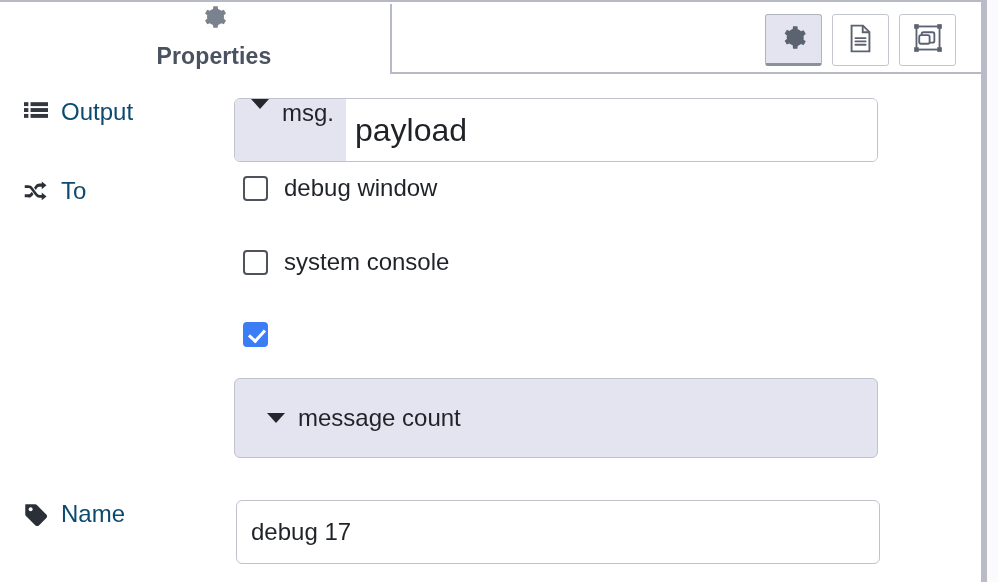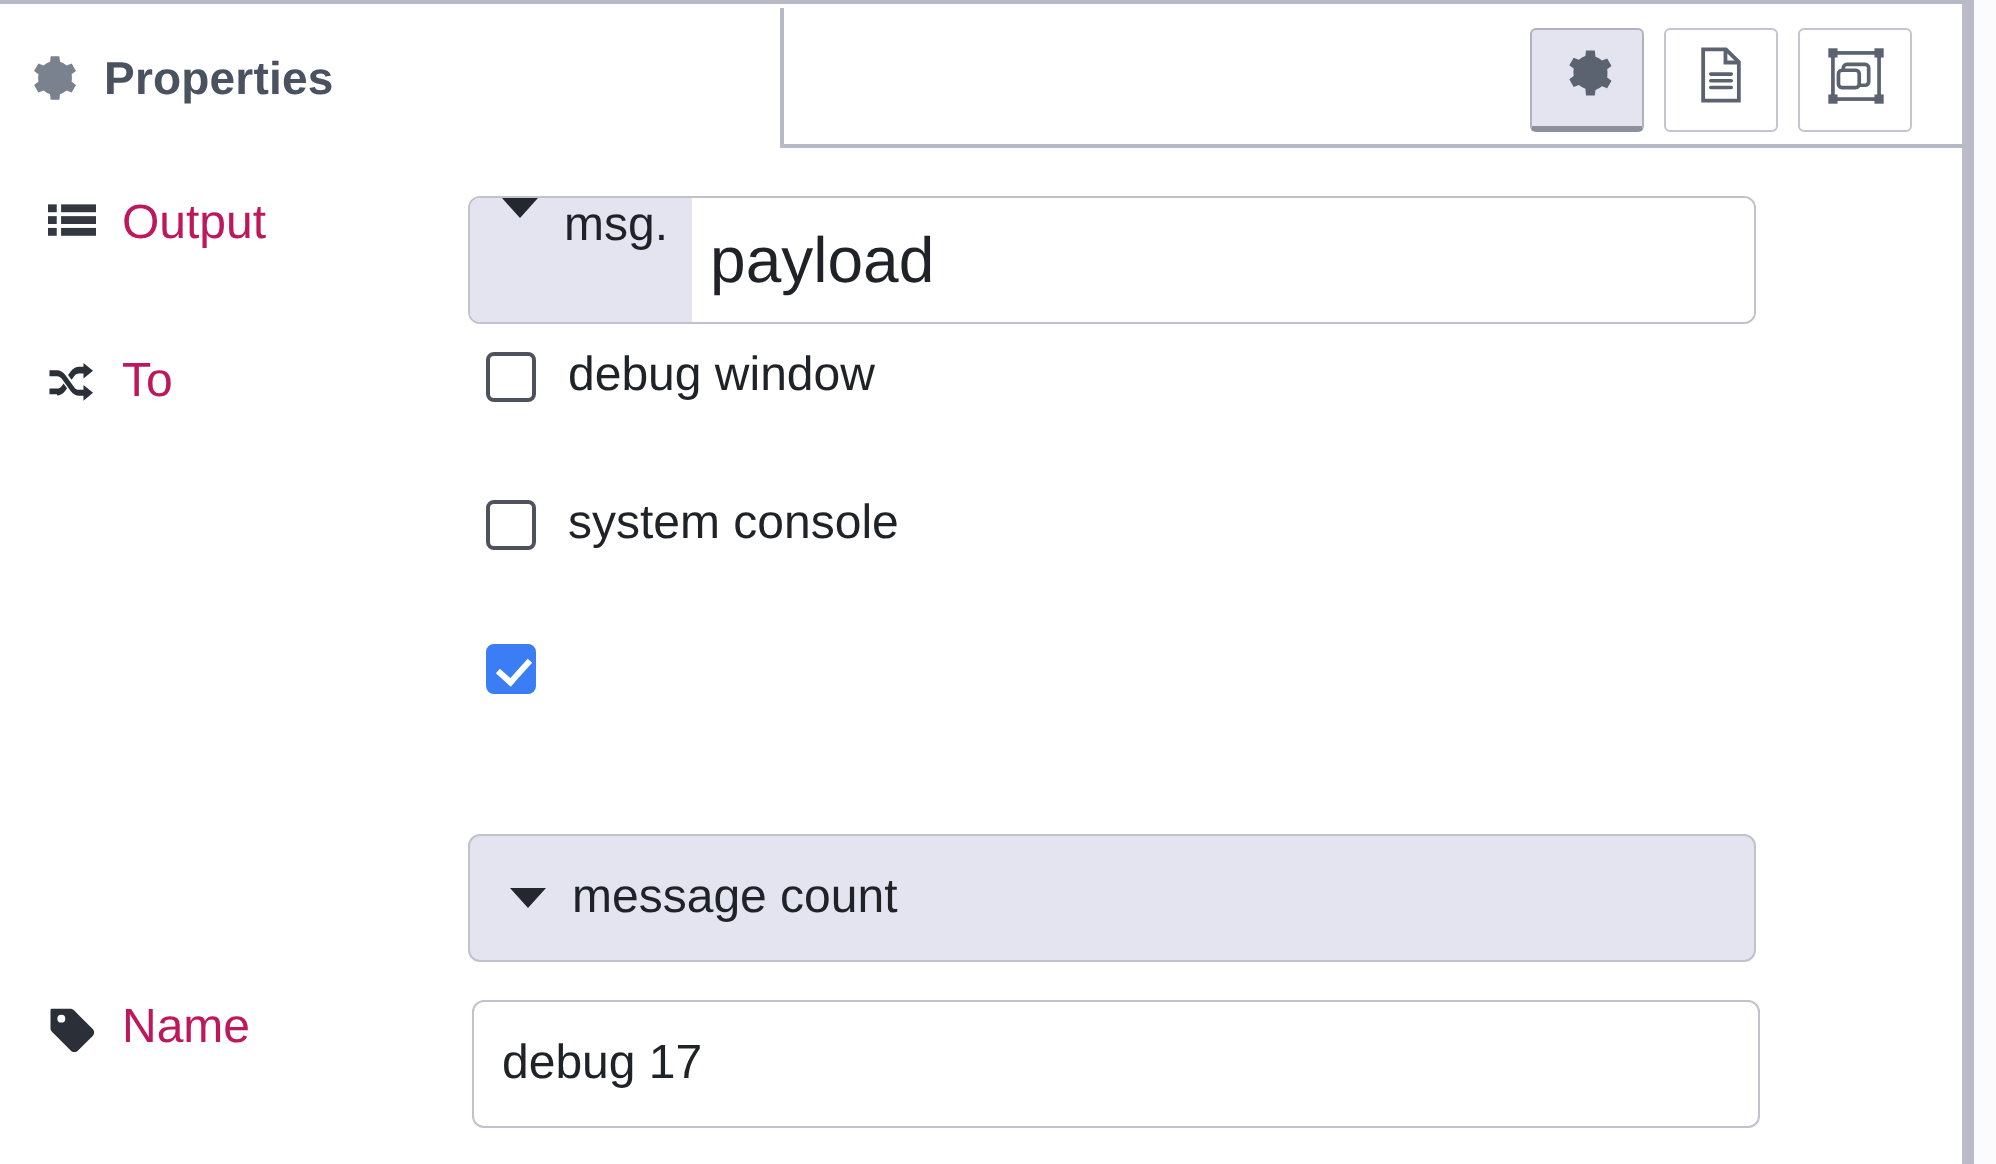--- a/index.html
+++ b/index.html
@@ -71,24 +71,25 @@
     background: #b7bac4;
   }
   .tab {
     position: absolute;
     left: 0; top: 0;
     width: 392px;
     height: 70px;
     display: flex;
     align-items: center;
     gap: 13px;
-    padding-left: 13px;
+    padding-left: 38px;
     background: #ffffff;
     border-right: 2px solid #b7bac4;
     cursor: pointer;
+    flex-direction: column;
   }
   .tab .tab-label {
     font-size: 23px;
     font-weight: bold;
     color: #4a5260;
     letter-spacing: 0.1px;
     white-space: nowrap;
   }
   .tab .tab-icon { display: flex; align-items: center; }
 
@@ -131,21 +132,21 @@
     display: flex;
     align-items: flex-start;
   }
   .row-label {
     width: 234px;
     display: flex;
     align-items: center;
     gap: 11px;
     padding-left: 22px;
     font-size: 24px;
-    color: #be185d;
+    color: #0c4a6e;
     white-space: nowrap;
   }
   .row-label .label-icon {
     display: flex;
     align-items: center;
     justify-content: center;
     width: 28px;
   }
 
   
@@ -230,30 +231,29 @@
     font-size: 24px;
     color: #1f2328;
     white-space: nowrap;
   }
 
   
   .select-box {
     position: absolute;
     left: 234px;
     width: 644px;
-    height: 64px;
+    height: 80px;
     display: flex;
     align-items: center;
     gap: 13px;
-    padding-left: 20px;
+    padding-left: 32px;
     background: #e4e4f0;
     border: 1px solid #c0c2cd;
     border-radius: 6px;
     cursor: pointer;
-    margin-top: 39px;
   }
   .select-box .select-text {
     font-size: 24px;
     color: #1f2328;
     white-space: nowrap;
   }
 
   
   .text-input {
     position: absolute;

